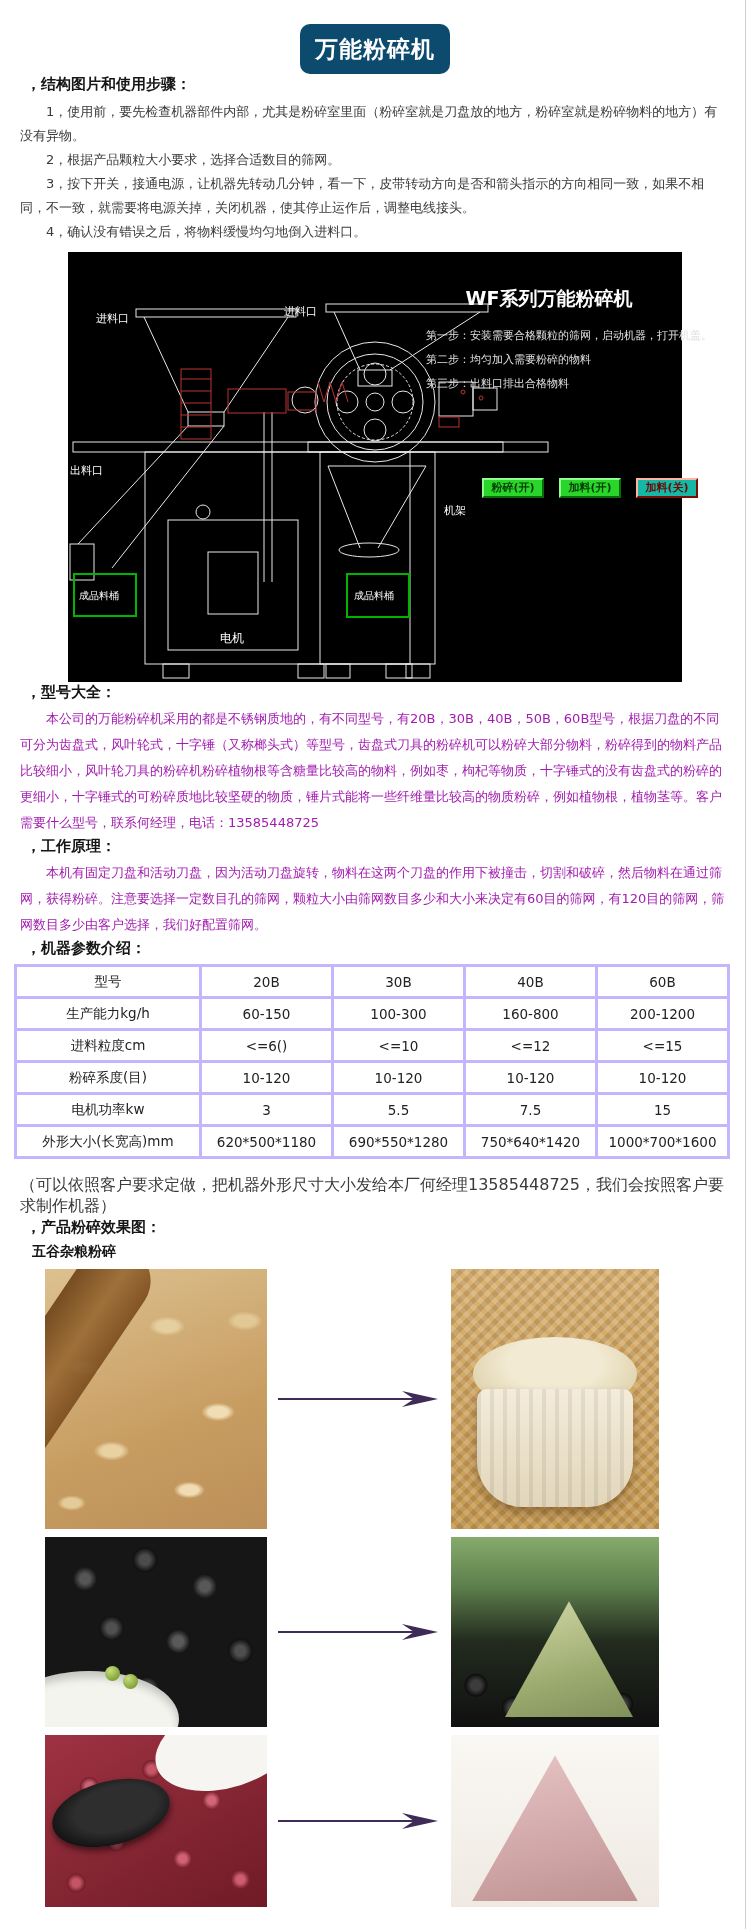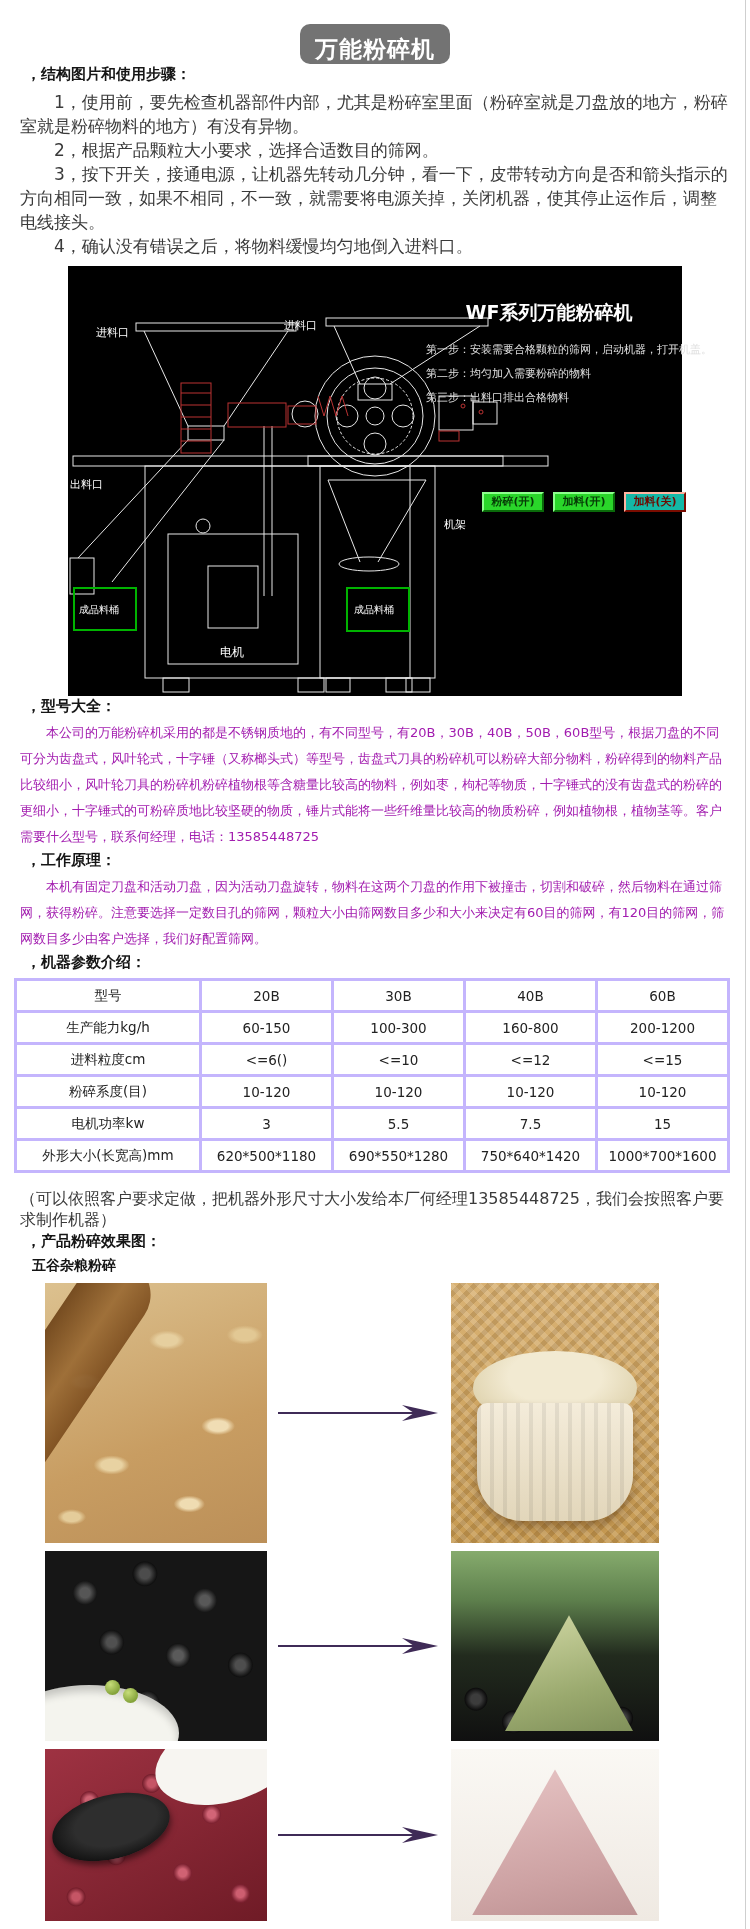--- a/index.html
+++ b/index.html
@@ -6,50 +6,50 @@
   html,body{margin:0;padding:0;}
   body{
     width:750px;height:1929px;position:relative;background:#fff;
     font-family:"DejaVu Sans","Liberation Sans",sans-serif;
     color:#333;overflow:hidden;
   }
   .page-edge{position:absolute;top:0;bottom:0;right:4px;width:1px;background:#cfcfcf;}
 
   
   .banner{
-    width:150px;height:40px;margin:24px auto 0;background:#737373;
+    width:150px;height:50px;margin:24px auto 0;background:#0c4a6e;
     border-radius:10px;color:#fff;font-size:23px;font-weight:bold;
     line-height:50px;text-align:center;letter-spacing:1px;
   }
 
   .content{padding:0 20px;}
 
   h2.sec{
     font-size:15px;font-weight:bold;color:#151515;margin:0;padding-left:6px;
     line-height:20px;
   }
   .sec-structure{margin-top:34px;}
   .steps{margin-top:6px;}
-  .steps p{margin:0;font-size:17px;line-height:24px;color:#3a3a3a;text-indent:2em;}
+  .steps p{margin:0;font-size:13px;line-height:24px;color:#3a3a3a;text-indent:2em;}
 
   
   .diagram{
     position:relative;width:614px;height:430px;background:#000;
     margin:8px 0 0 48px;
   }
   .diagram svg{position:absolute;left:0;top:0;}
   .wf-title{
     position:absolute;left:358px;top:34px;width:246px;text-align:center;
     color:#fff;font-size:19px;font-weight:bold;white-space:nowrap;
   }
   .wf-steps{
     position:absolute;left:358px;top:72px;color:#e0e0e0;font-size:11px;
     line-height:24px;white-space:nowrap;
   }
-  .diagram-buttons{position:absolute;left:404px;top:226px;display:flex;gap:9px;padding-left:10px;}
+  .diagram-buttons{position:absolute;left:404px;top:226px;display:flex;gap:15px;padding-left:10px;}
   .dbtn{
     width:62px;height:20px;line-height:16px;text-align:center;
     font-size:11px;font-weight:bold;box-sizing:border-box;
   }
   .dbtn.green{background:#2ad62a;color:#063b06;border:2px solid;border-color:#8dff8d #0a6a0a #0a6a0a #8dff8d;}
   .dbtn.red{background:#14b8a6;color:#6e0800;border:2px solid;border-color:#ffb3a0 #7a0c00 #7a0c00 #ffb3a0;}
 
   
   .sec-models{margin-top:22px;}
   .body-p{margin:4px 0 0;font-size:13px;line-height:26px;color:#a21caf;text-indent:2em;}

